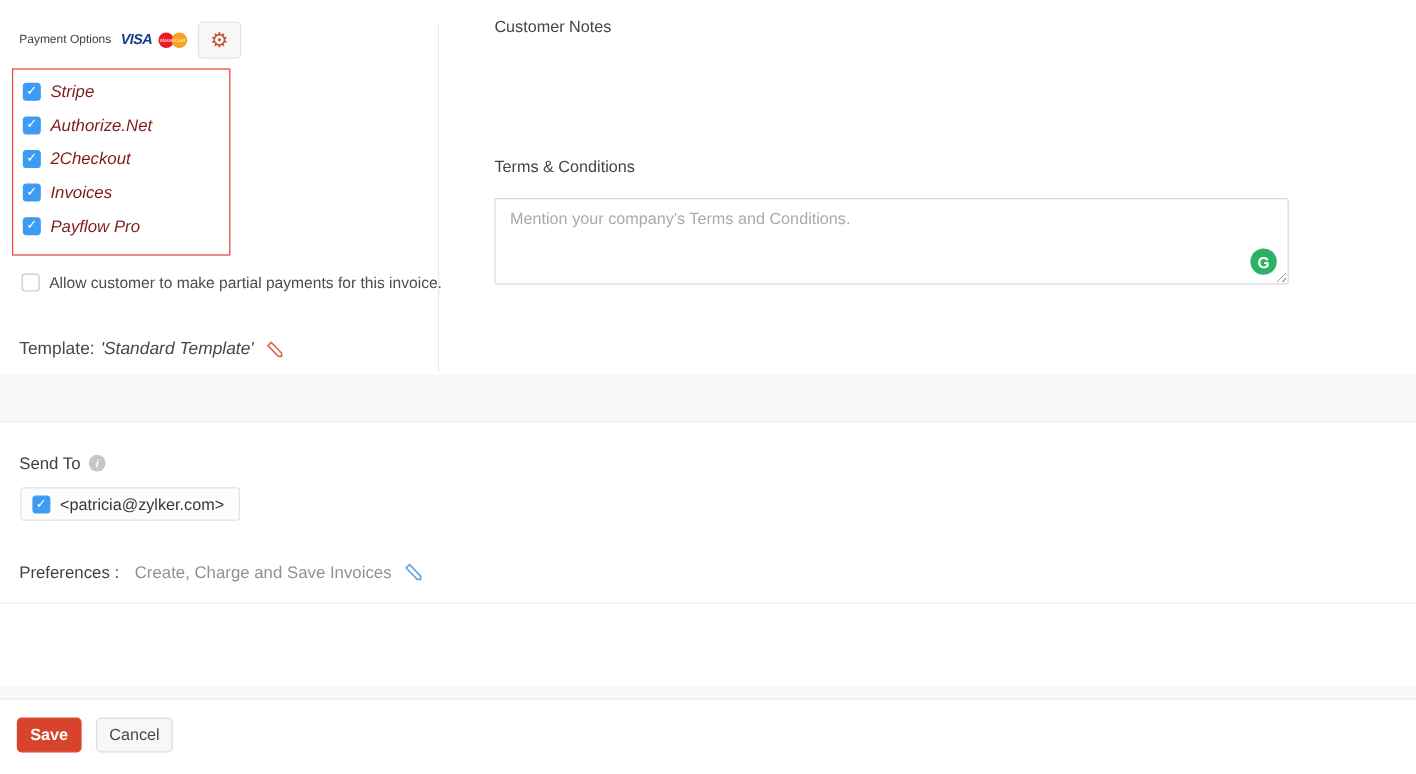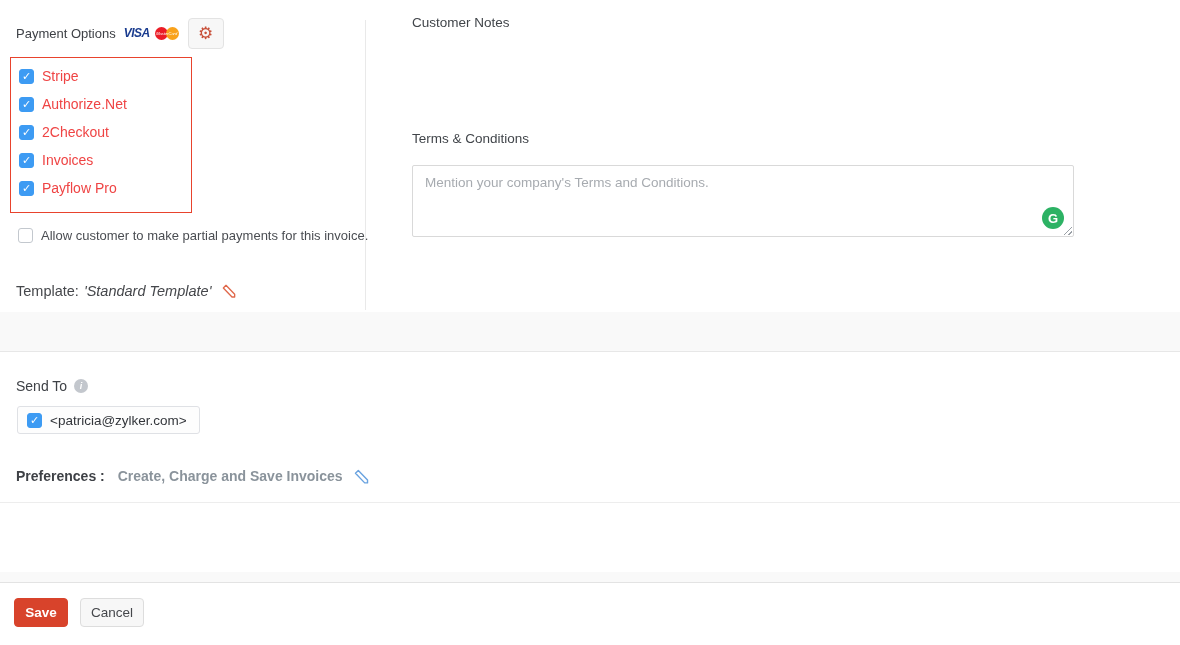--- a/index.html
+++ b/index.html
@@ -6,38 +6,38 @@
   html,body { width:1180px; height:645px; background:#fff; overflow:hidden;
     font-family:"Liberation Sans","DejaVu Sans",sans-serif; }
   .page { position:relative; width:1180px; height:645px; }
 
   
   .top-section { position:relative; width:100%; height:352px; border-bottom:1px solid var(--divider,#e7e7e7); }
   .top-gray-band { position:absolute; left:0; right:0; bottom:0; height:39px; background:#f9f9f9; }
   .vdivider { position:absolute; left:365px; top:20px; width:1px; height:290px; background:#e9e9e9; }
 
   .po-header { position:absolute; left:16px; top:18px; display:flex; align-items:center; height:30px; }
-  .po-title { font-size:13px; color:#3e4146; margin-right:8px; }
+  .po-title { font-size:10px; color:#3e4146; margin-right:8px; }
   .visa-logo { font-size:12px; font-weight:bold; font-style:italic; letter-spacing:-0.5px;
     color:var(--visa_blue,#1a3c8f); margin-right:5px; }
   .mc-logo { position:relative; width:24px; height:15px; margin-right:9px; }
   .mc-logo .c1 { position:absolute; left:0; top:1px; width:13px; height:13px; border-radius:50%;
     background:var(--mc_red,#eb1c26); }
   .mc-logo .c2 { position:absolute; right:0; top:1px; width:13px; height:13px; border-radius:50%;
     background:var(--mc_orange,#f9a21b); }
   .mc-logo .mc-text { position:absolute; left:0; top:5px; width:100%; text-align:center;
     font-size:4px; font-style:italic; color:#fff; z-index:2; white-space:nowrap; }
   .gear-btn { width:36px; height:31px; background:#f7f7f7; border:1px solid #e3e3e3; border-radius:4px;
     display:flex; align-items:center; justify-content:center; cursor:pointer; }
   .gear-glyph { font-size:17px; line-height:1; color:#c8503a; }
 
   .gateway-box { position:absolute; left:10px; top:57px; width:182px; height:156px;
     border:1px solid var(--accent_red,#e8432d); padding:10px 8px 0 8px; }
   .gw-row { display:flex; align-items:center; margin-bottom:12px; }
-  .gw-label { font-size:14px; color:#ef4444; margin-left:8px; }
+  .gw-label { font-size:14px; color:#7f1d1d; margin-left:8px;font-style:italic; }
   .gw-note { font-size:12.5px; font-style:italic; color:var(--warning_orange,#f26b26);
     margin:-5px 0 10px 24px; }
 
   .cb { width:15px; height:15px; min-width:15px; border-radius:3px; border:1px solid #c3c8ce;
     background:#fff; display:flex; align-items:center; justify-content:center;
     font-size:11px; line-height:1; color:#fff; cursor:pointer; }
   .cb.checked { background:var(--checkbox_blue,#3d9bf3); border-color:var(--checkbox_blue,#3d9bf3); }
 
   .partial-row { position:absolute; left:18px; top:228px; display:flex; align-items:flex-end; }
   .partial-label { font-size:13px; color:#4a4d52; margin-left:8px; }
@@ -67,21 +67,21 @@
   
   .mid-section { position:relative; width:100%; height:151px; border-bottom:1px solid #ededed; background:#fff; }
   .emailto-row { position:absolute; left:16px; top:26px; display:flex; align-items:center; }
   .emailto-label { font-size:14px; color:#3e4146; margin-right:7px; }
   .info-icon { width:14px; height:14px; border-radius:50%; background:#c3c7cd; color:#fff;
     font-size:9px; font-weight:bold; font-style:italic; display:flex; align-items:center;
     justify-content:center; cursor:pointer; }
   .email-box { position:absolute; left:17px; top:54px; height:28px; display:flex; align-items:center;
     padding:0 12px 0 9px; background:#fdfdfd; border:1px solid #dfe1e5; border-radius:3px; }
   .email-text { font-size:13.5px; color:#33363b; margin-left:8px; }
-  .prefs-row { position:absolute; left:16px; top:116px; display:flex; align-items:flex-start;font-weight:bold; }
+  .prefs-row { position:absolute; left:16px; top:116px; display:flex; align-items:center; }
   .prefs-label { font-size:14px; color:#3e4146; }
   .prefs-value { font-size:14px; color:var(--link_text,#8a939b); margin-left:13px; }
 
   
   .lower-spacer { width:100%; height:69px; background:#fff; }
   .bottom-gray-band { width:100%; height:11px; background:#f9f9f9; border-bottom:1px solid #e3e3e3; }
   .action-bar { position:relative; width:100%; height:61px; background:#fff; padding:15px 16px 0 14px;
     display:flex; align-items:flex-start; }
   .btn { height:29px; border-radius:4px; font-size:13.5px; cursor:pointer; display:inline-flex;
     align-items:center; justify-content:center; font-family:"Liberation Sans","DejaVu Sans",sans-serif; }

